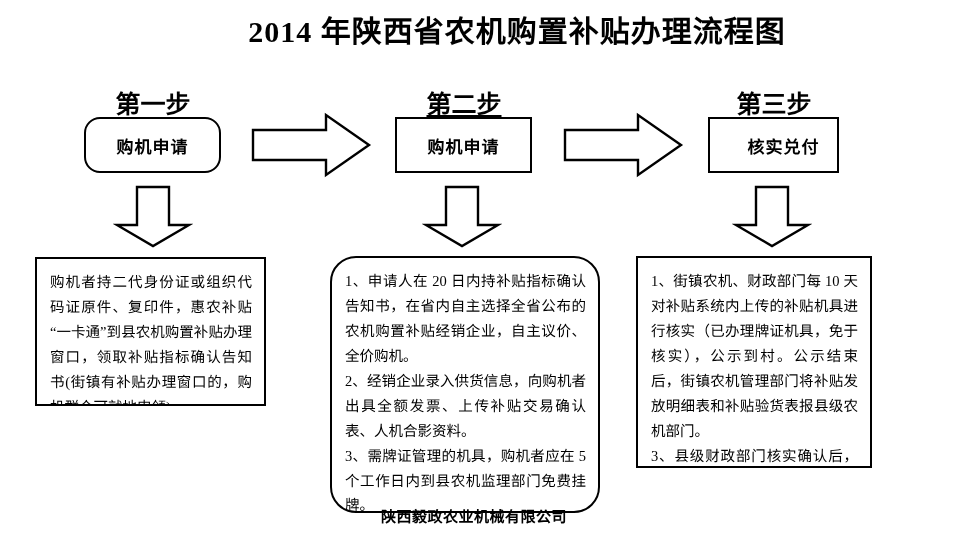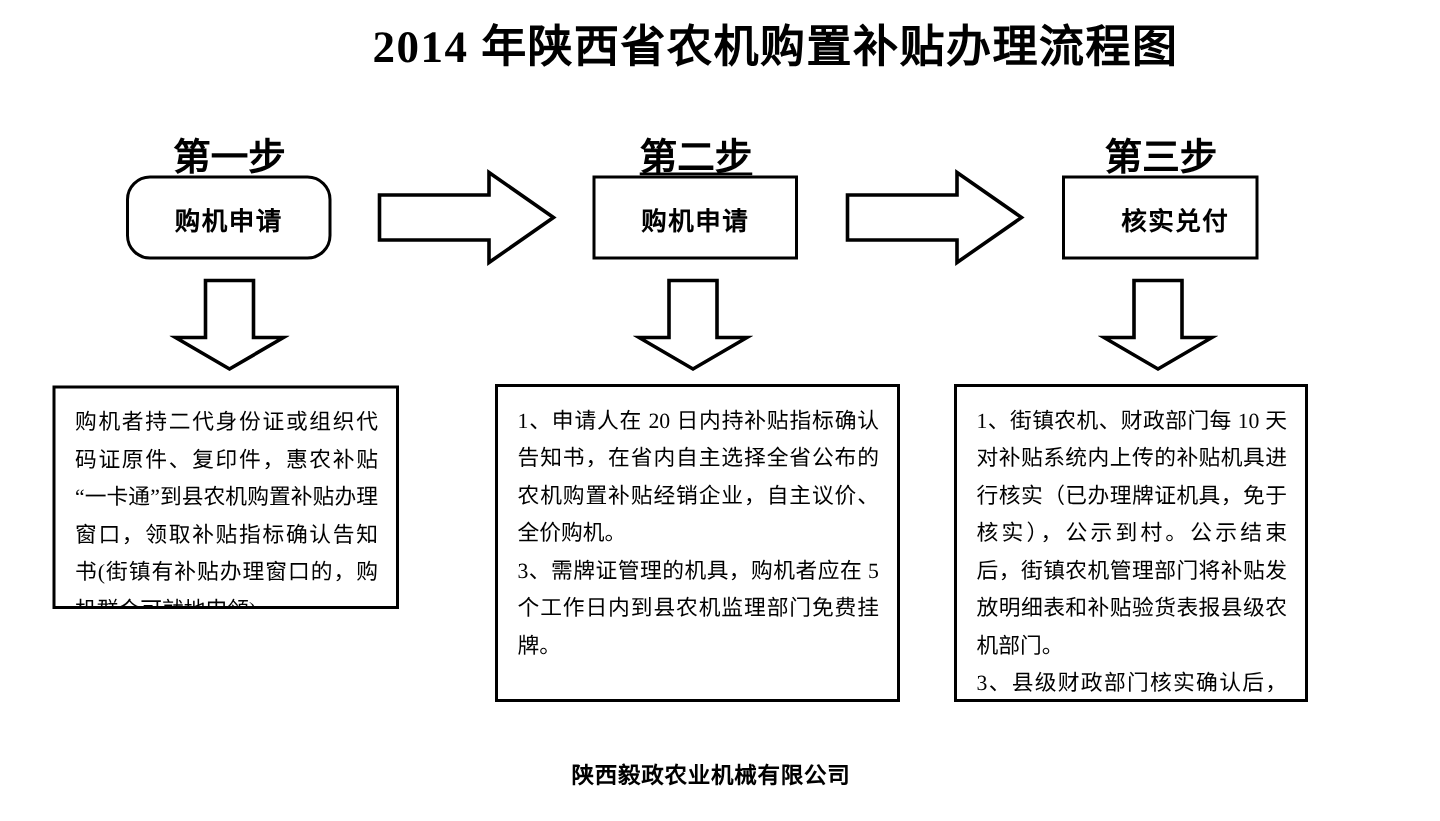--- a/index.html
+++ b/index.html
@@ -102,21 +102,21 @@
     box-sizing: border-box;
     font-family: "Liberation Serif", "DejaVu Serif", serif;
     font-size: 14.5px;
     line-height: 1.72;
     text-align: justify;
     text-justify: inter-ideograph;
     padding: 11px 12px 10px 13px;
     overflow: hidden;
   }
   .detail-box.t1 { left: 35px;  top: 257px; width: 231px; height: 149px; }
-  .detail-box.t2 { left: 330px; top: 256px; width: 270px; height: 212px; }
+  .detail-box.t2 { left: 330px; top: 256px; width: 270px; height: 257px; border-radius: 26px; }
   .detail-box.t3 { left: 636px; top: 256px; width: 236px; height: 212px; }
 
   .detail-box p {
     margin: 0;
   }
 
   
   .footer {
     position: absolute;
     left: 0;
@@ -176,20 +176,21 @@
       <polygon class="arrow-shape" points="24,2 56,2 56,40 76,40 40,61 4,40 24,40"></polygon>
     </svg>
   </div>
 
   <div class="detail-box t1">
     <p>购机者持二代身份证或组织代码证原件、复印件，惠农补贴“一卡通”到县农机购置补贴办理窗口，领取补贴指标确认告知书(街镇有补贴办理窗口的，购机群众可就地申领)。</p>
   </div>
 
   <div class="detail-box t2">
     <p>1、申请人在 20 日内持补贴指标确认告知书，在省内自主选择全省公布的农机购置补贴经销企业，自主议价、全价购机。</p>
+    <p>2、经销企业录入供货信息，向购机者出具全额发票、上传补贴交易确认表、人机合影资料。</p>
     <p>3、需牌证管理的机具，购机者应在 5 个工作日内到县农机监理部门免费挂牌。</p>
   </div>
 
   <div class="detail-box t3">
     <p>1、街镇农机、财政部门每 10 天对补贴系统内上传的补贴机具进行核实（已办理牌证机具，免于核实），公示到村。公示结束后，街镇农机管理部门将补贴发放明细表和补贴验货表报县级农机部门。</p>
     <p>3、县级财政部门核实确认后，将资金兑付到购机者惠农补贴“一卡通”账户。</p>
   </div>
 
   <div class="footer">陕西毅政农业机械有限公司</div>
 

